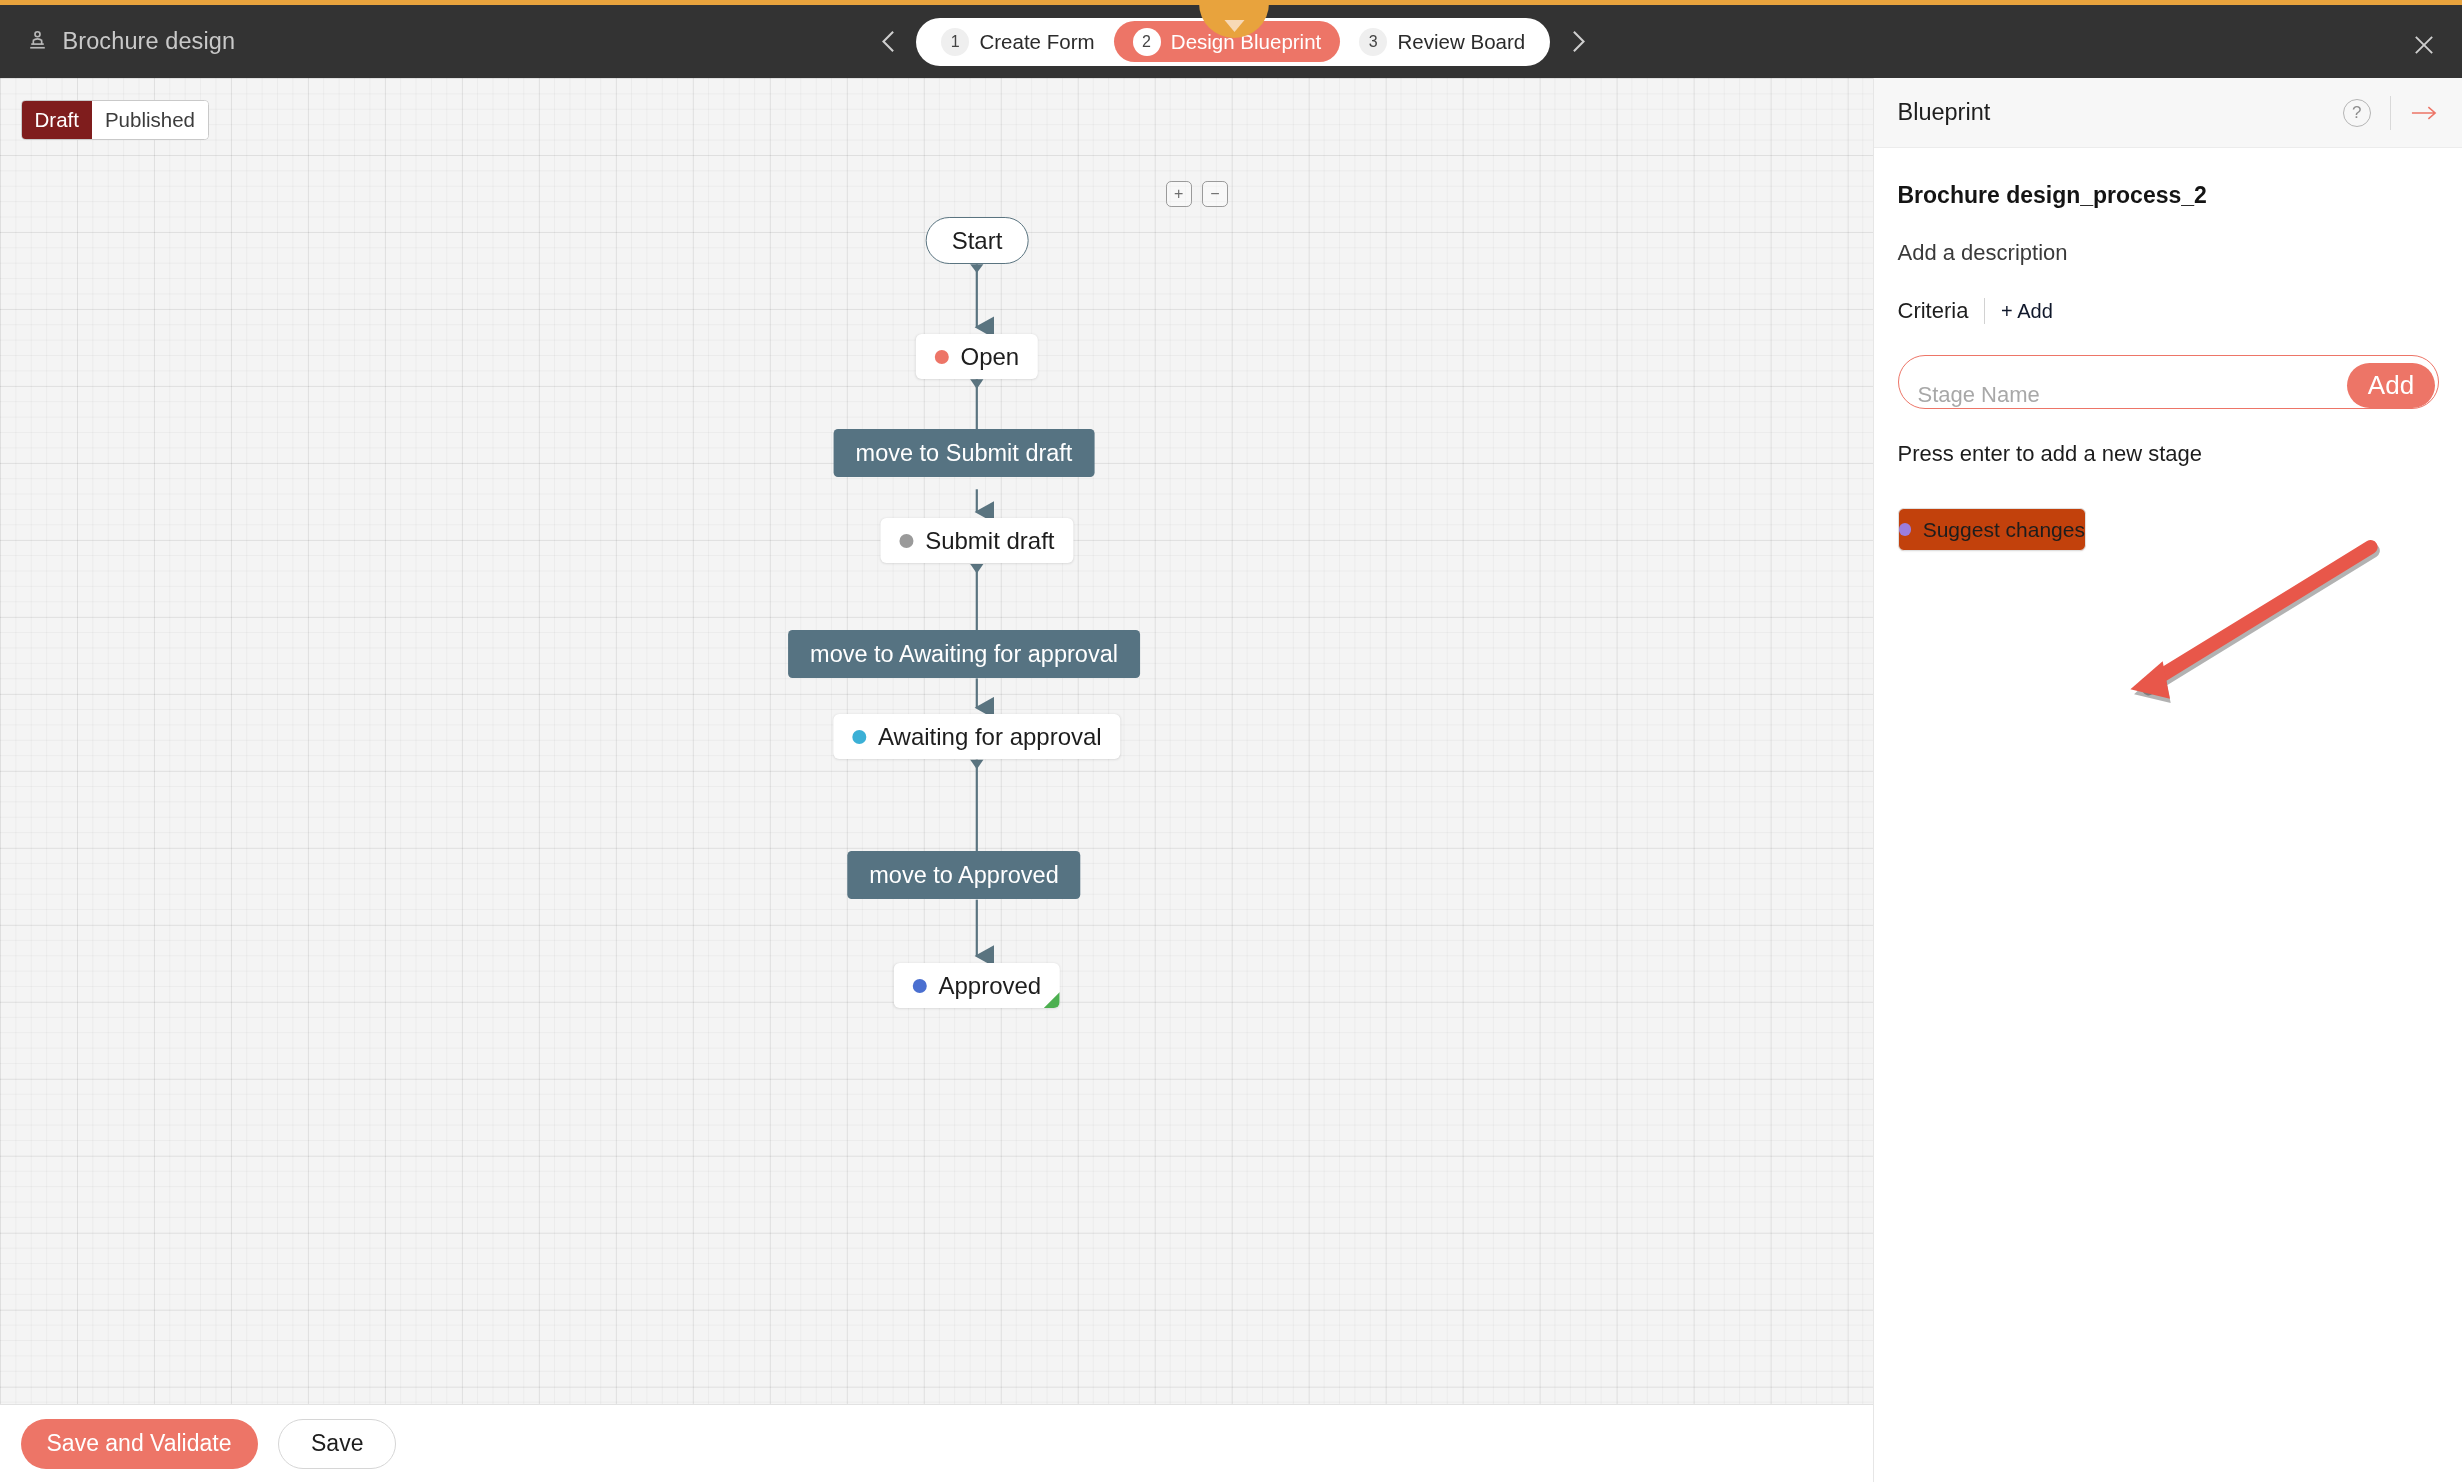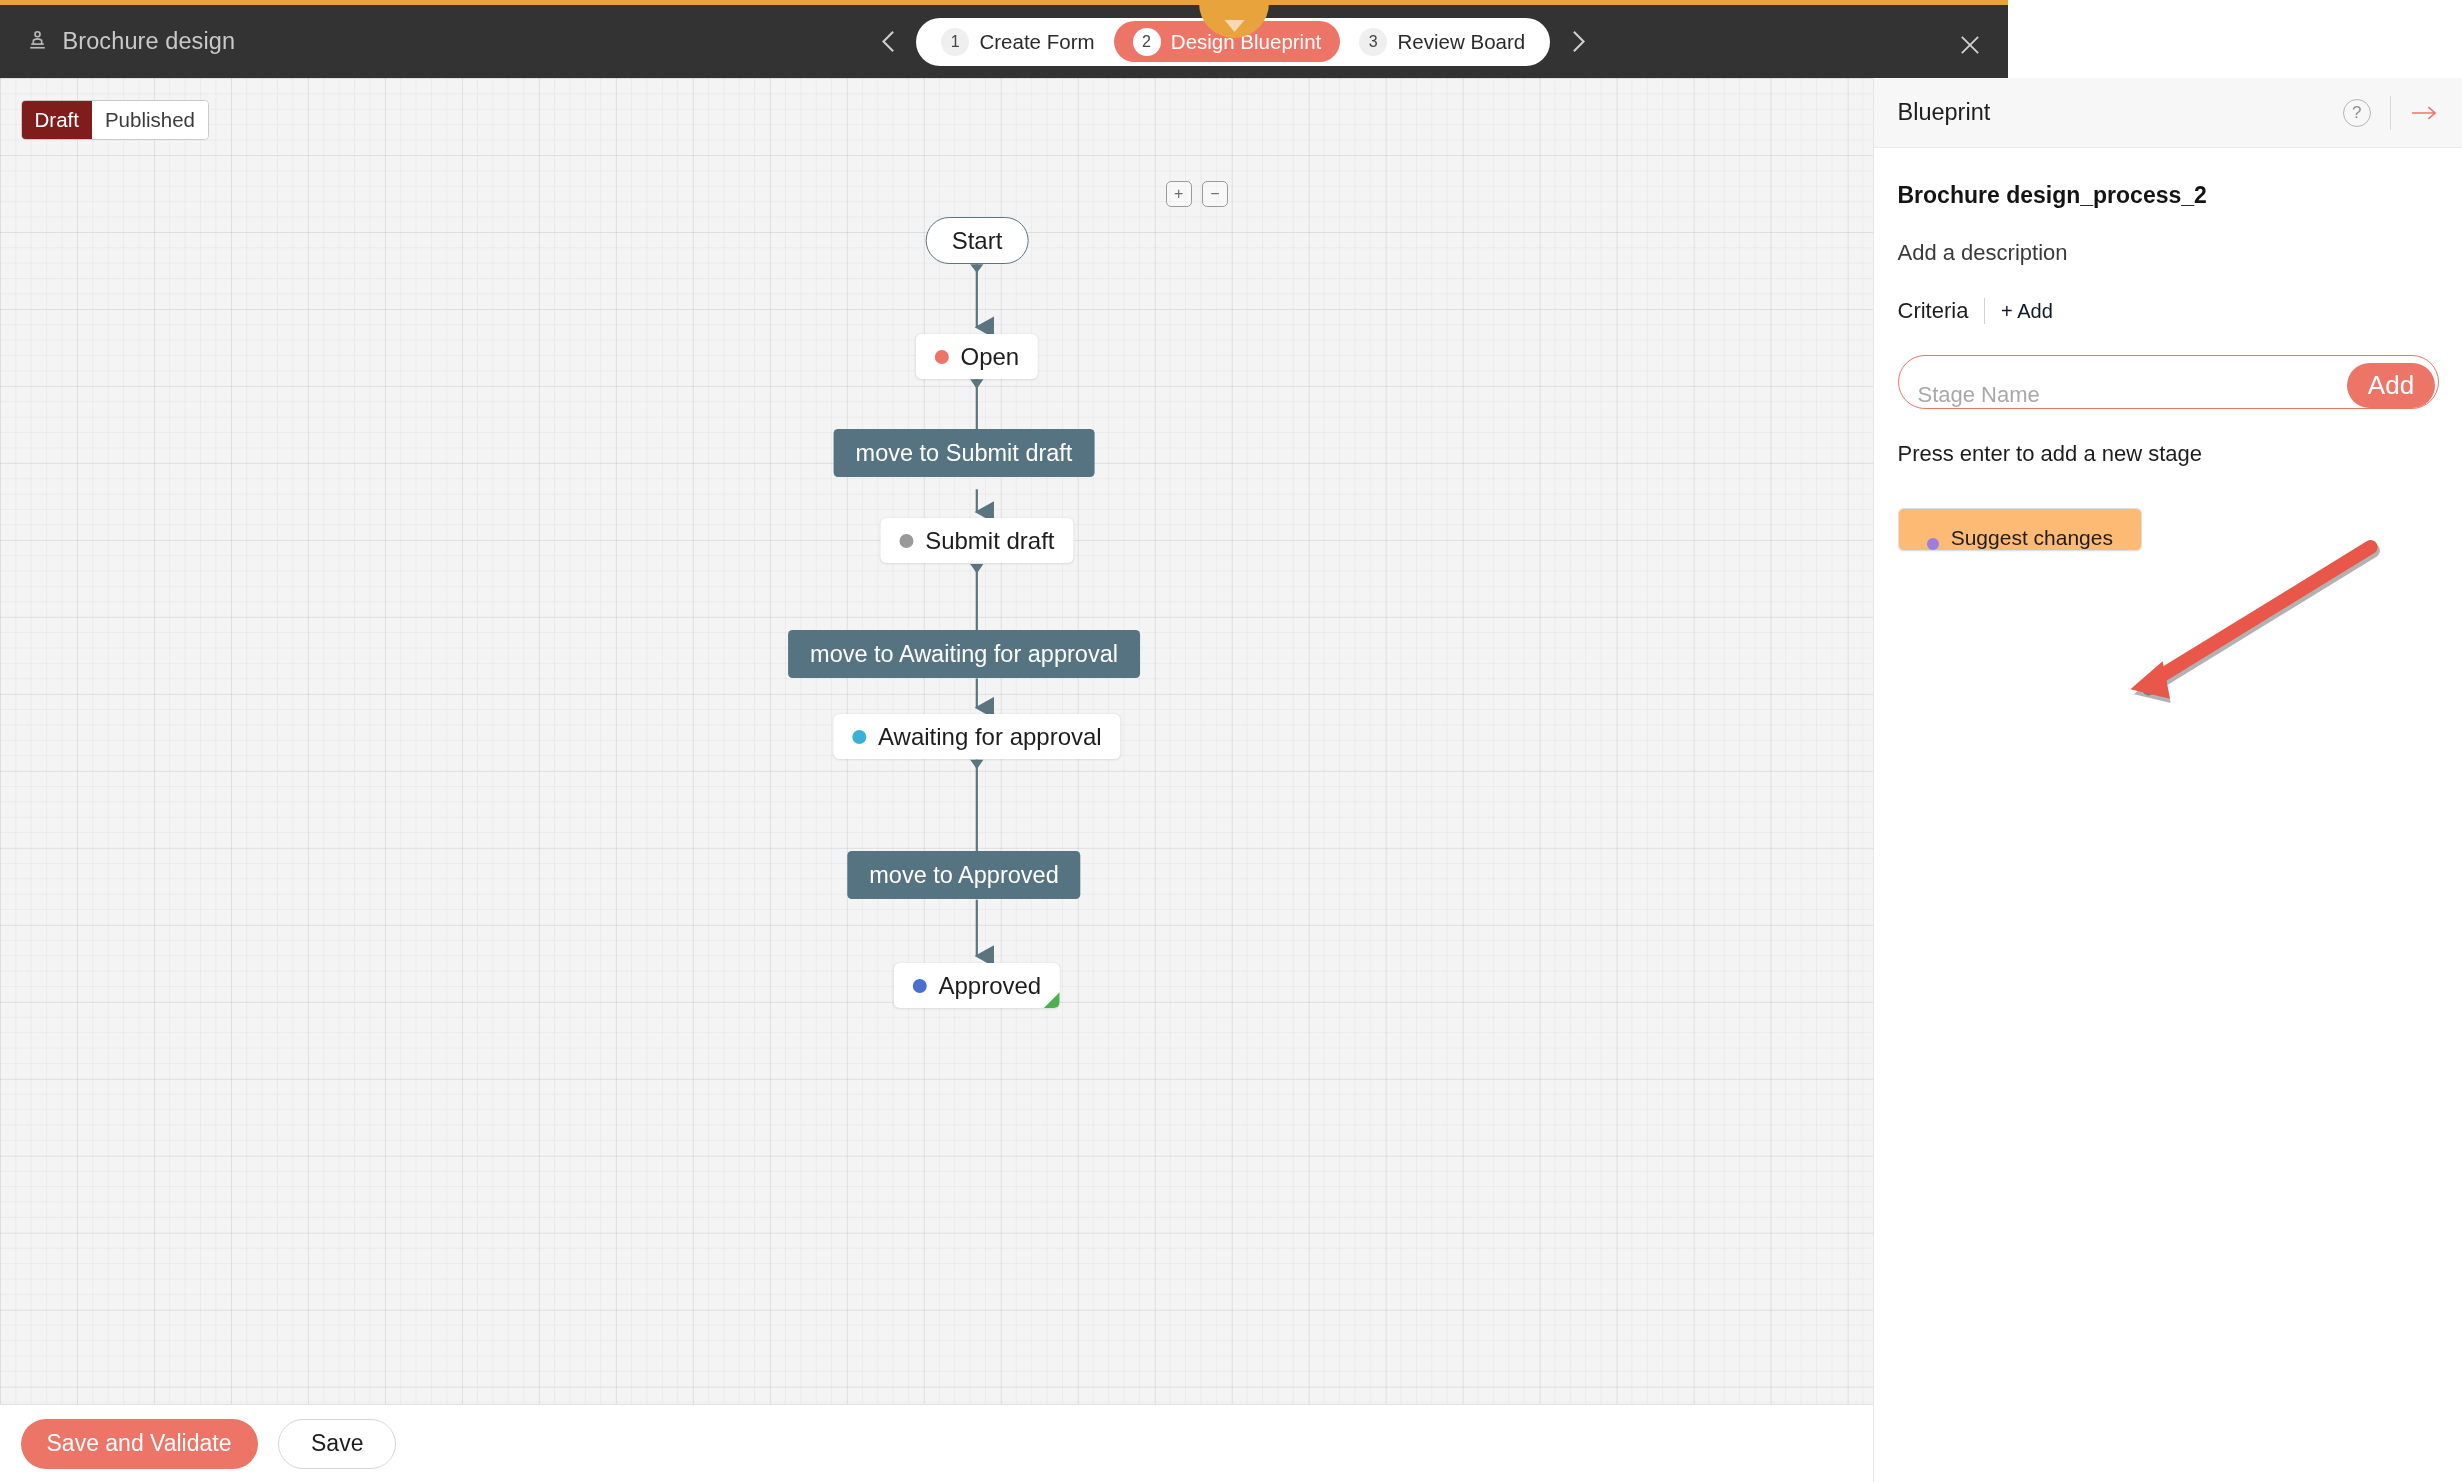--- a/index.html
+++ b/index.html
@@ -5,21 +5,21 @@
   * { box-sizing: border-box; margin: 0; padding: 0; }
   html, body {
     width: 2462px; height: 1483px;
     font-family: "Liberation Sans", sans-serif;
     background: #ffffff;
     overflow: hidden;
   }
 
   
   #topbar {
-    position: absolute; left: 0; top: 0; width: 2008px; height: 78px;
+    position: absolute; left: 0; top: 0; width: 2462px; height: 78px;
     background: #333333;
     border-top: 5.1px solid #E8A33D;
   }
   #brand {
     position: absolute; left: 25px; top: 0; height: 73px;
     display: flex; align-items: center; gap: 12.5px;
   }
   #brand-icon { width: 25px; height: 25px; color: #b9b9b9; display:block; }
   #brand-title { color: #c9c9c9; font-size: 23.5px; letter-spacing: 0.1px; }
 
@@ -206,23 +206,23 @@
   #stage-input::placeholder { color: #a8a8a8; }
   #stage-add-btn {
     background: #ED7567; color: #ffffff; border: none; border-radius: 25px;
     height: 45px; padding: 0 20.5px; font-size: 26px; cursor: pointer;
     font-family: inherit;
   }
   #stage-hint { margin: 32px 23.5px 0 23.5px; font-size: 22px; color: #1d1d1d; }
 
   #chip-row { margin: 41px 23.5px 0 23.5px; display: flex; }
   .chip {
-    display: inline-flex; align-items: flex-end; gap: 11.7px;
-    border: 0.7px solid #e0e0e0; border-radius: 5.9px; background: #fdba74;
-    height: 43px; padding: 0 28px; cursor: pointer;
+    display: inline-flex; align-items: center; gap: 11.7px;
+    border: 0.7px solid #e0e0e0; border-radius: 5.9px; background: #c2410c;
+    height: 43px; padding: 0 0; cursor: pointer;
     box-shadow: 0 0.7px 1.5px rgba(0,0,0,.05);
   }
   .chip .dot { width: 12.5px; height: 12.5px; border-radius: 50%; flex: none; }
   .chip .ctext { font-size: 21px; color: #1d1d1d; white-space: nowrap; }
 
   #annotation-arrow {
     position: absolute; left: 0; top: 0; width: 589px; height: 1404px;
     pointer-events: none;
   }
 </style>

